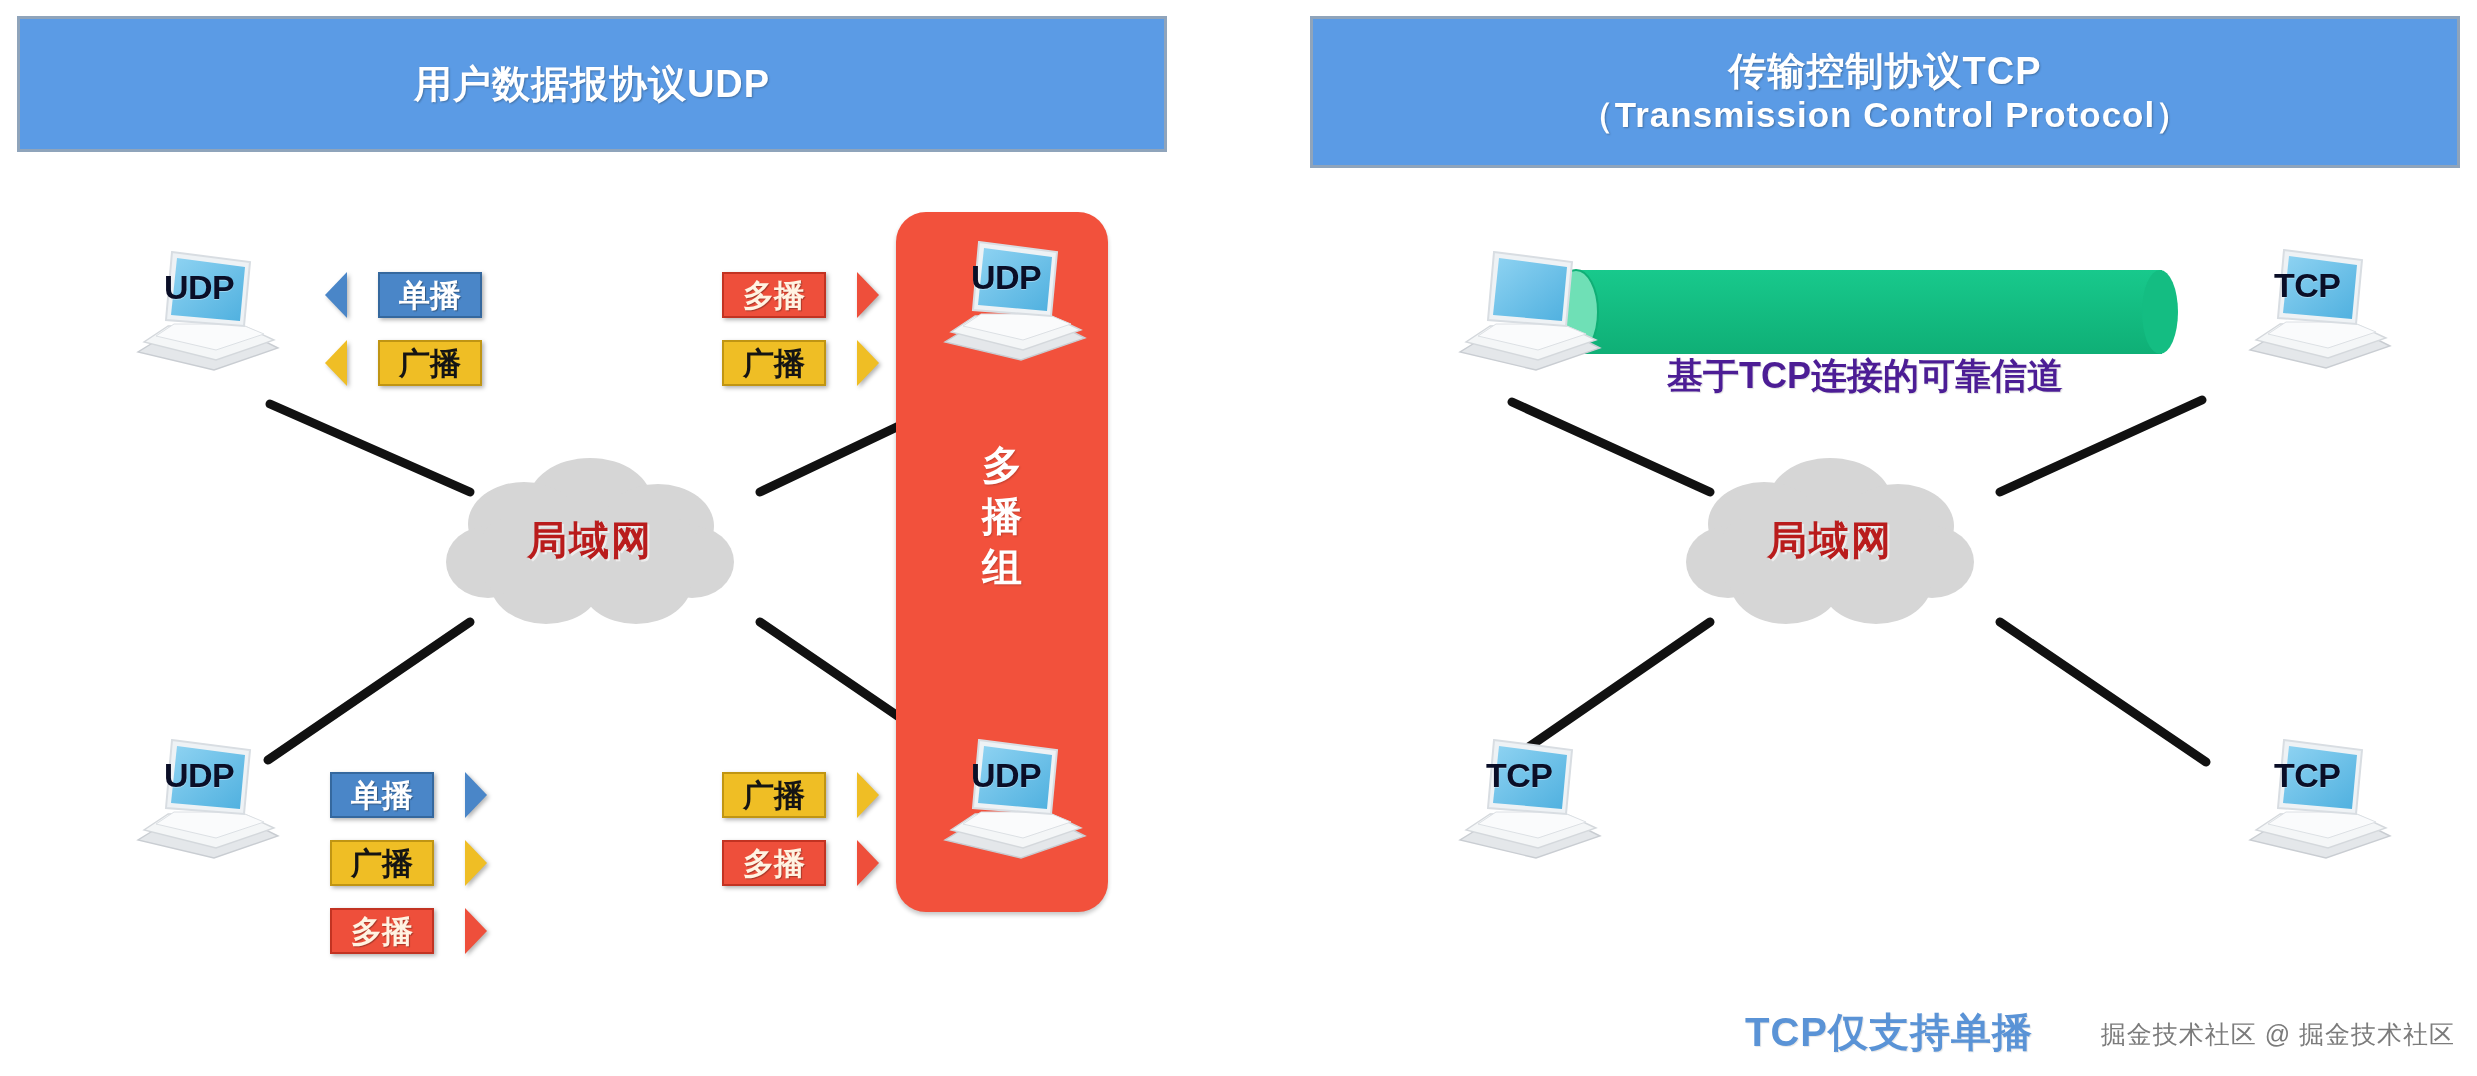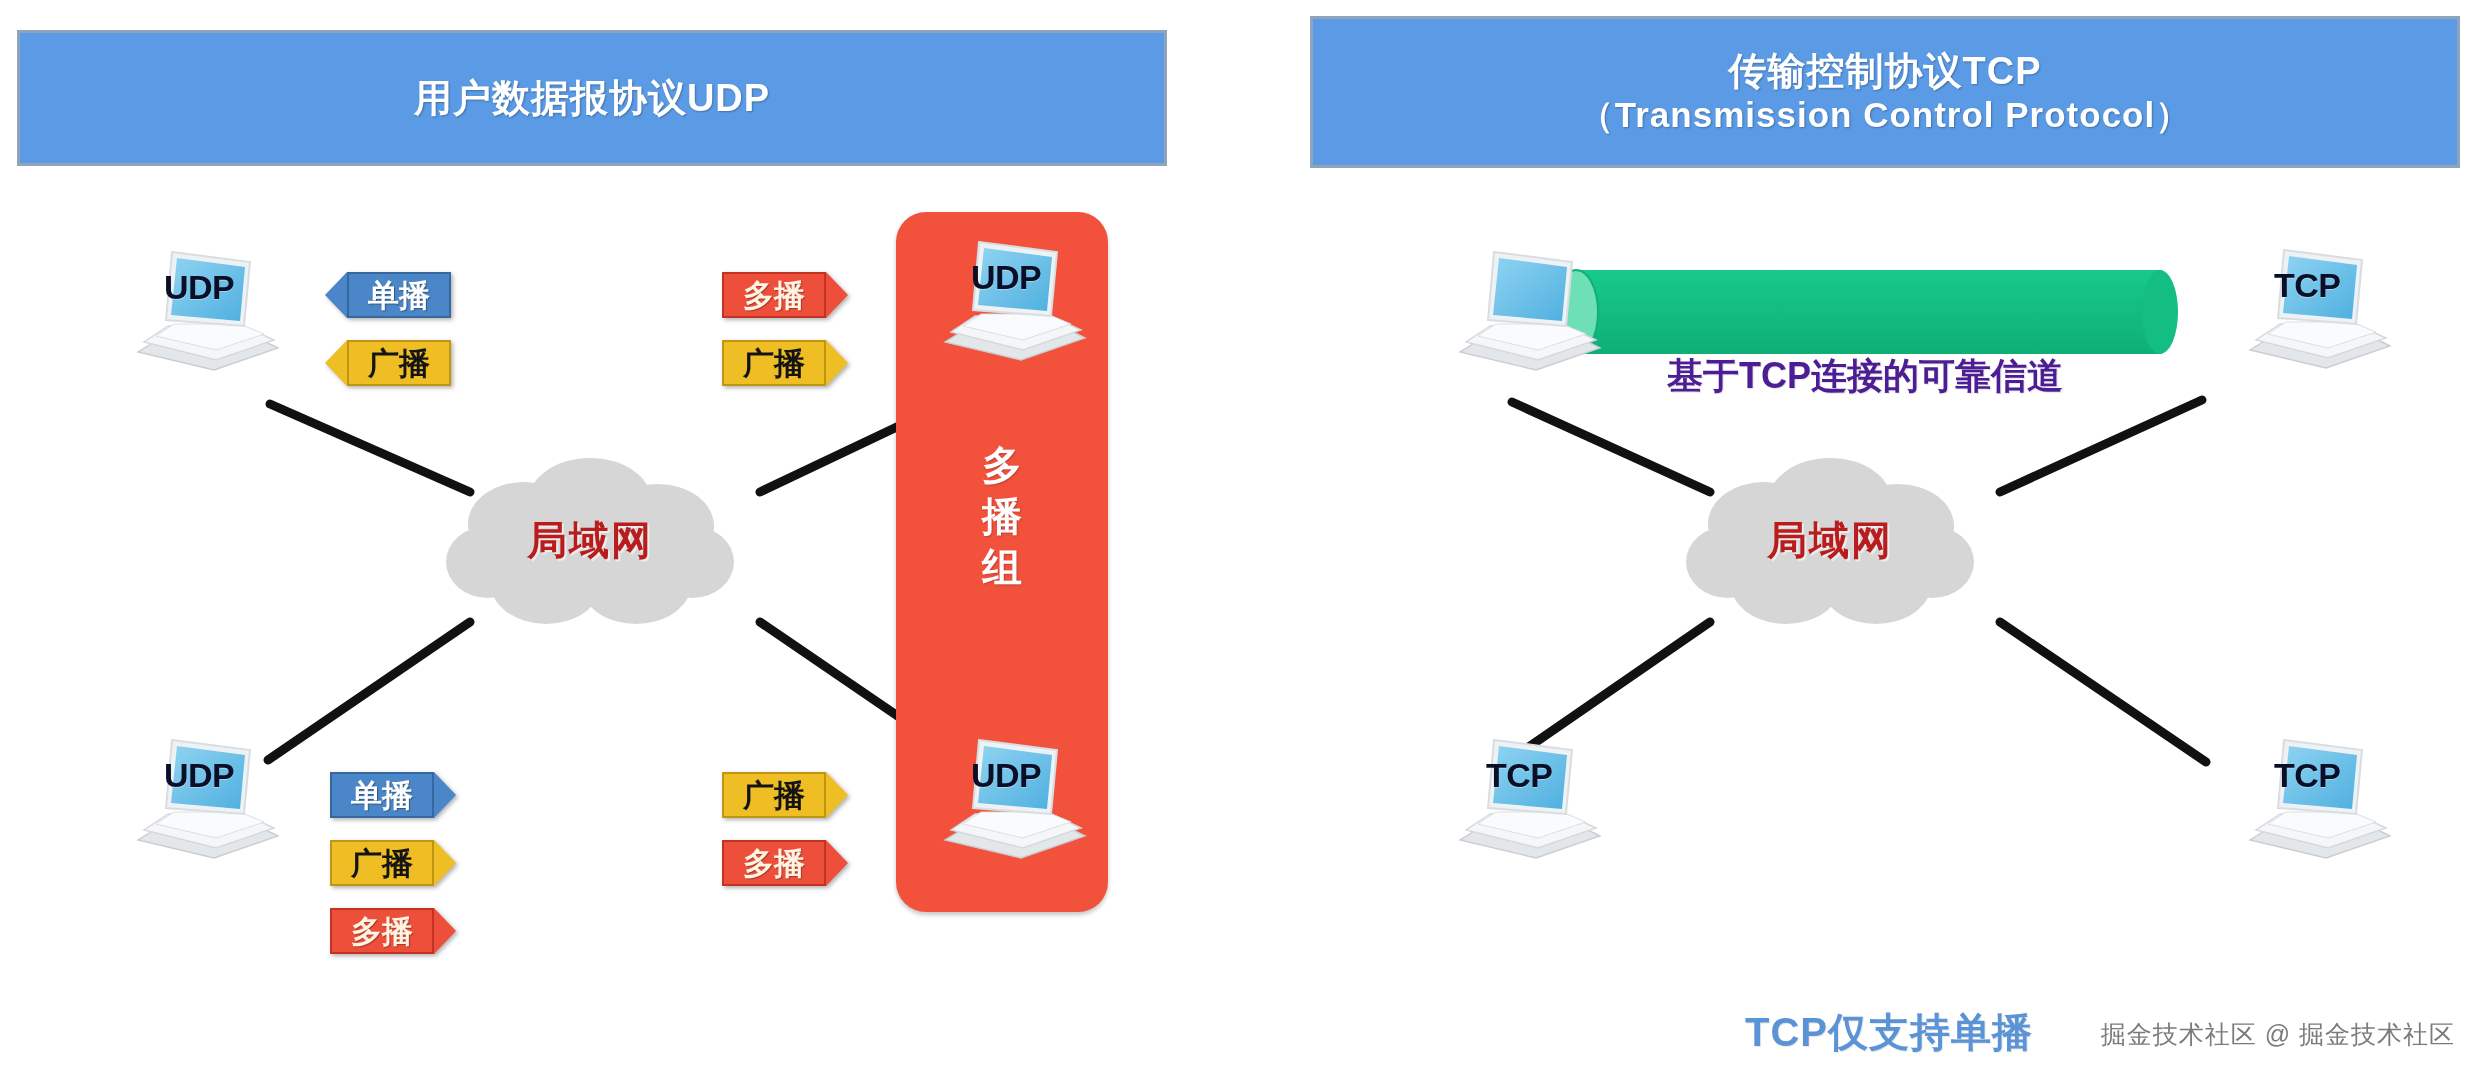--- a/index.html
+++ b/index.html
@@ -16,21 +16,21 @@
     border:3px solid #8FA4BB;
     box-sizing:border-box;
     display:flex;flex-direction:column;
     align-items:center;justify-content:center;
     color:#ffffff;
     text-shadow:1px 1px 2px rgba(0,0,0,0.28);
     letter-spacing:1px;
   }
   .title-panel .t-line1{font-size:38px;font-weight:bold;line-height:1.18;}
   .title-panel .t-line2{font-size:35px;font-weight:bold;line-height:1.18;}
-  #title-udp{left:17px;top:16px;width:1150px;height:136px;margin-top:14px;}
+  #title-udp{left:17px;top:16px;width:1150px;height:136px;}
   #title-tcp{left:1310px;top:16px;width:1150px;height:152px;}
 
   
   .panel{position:absolute;top:152px;height:924px;}
   #panel-udp{left:0;width:1240px;}
   #panel-tcp{left:1240px;width:1237px;}
 
   
   .links{position:absolute;left:0;top:0;width:100%;height:100%;}
 
@@ -55,20 +55,21 @@
     text-shadow:2px 2px 0px rgba(255,255,255,0.55);
     letter-spacing:2px;
   }
 
   
   .badge{
     position:absolute;
     height:46px;
     display:flex;align-items:flex-start;
     filter:drop-shadow(2px 2px 2px rgba(0,0,0,0.30));
+    gap:31px;
   }
   .badge .body{
     height:46px;box-sizing:border-box;
     display:flex;align-items:center;justify-content:center;
     font-size:31px;font-weight:bold;line-height:1;
     padding:0 8px;
     border:2px solid rgba(0,0,0,0.18);
   }
   .badge .tip{
     width:0;height:0;

